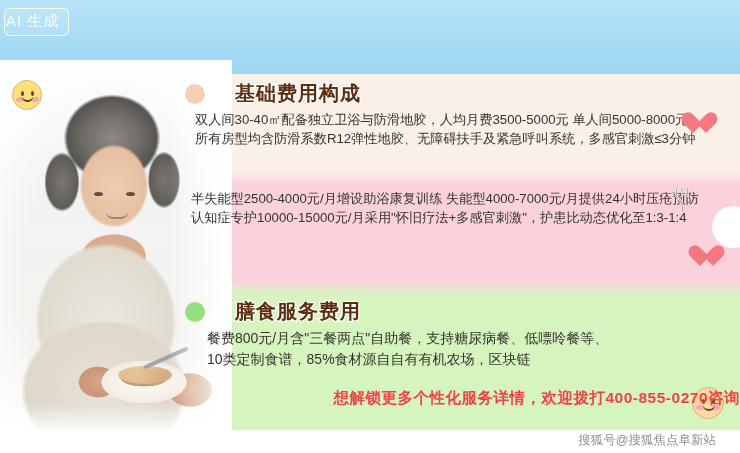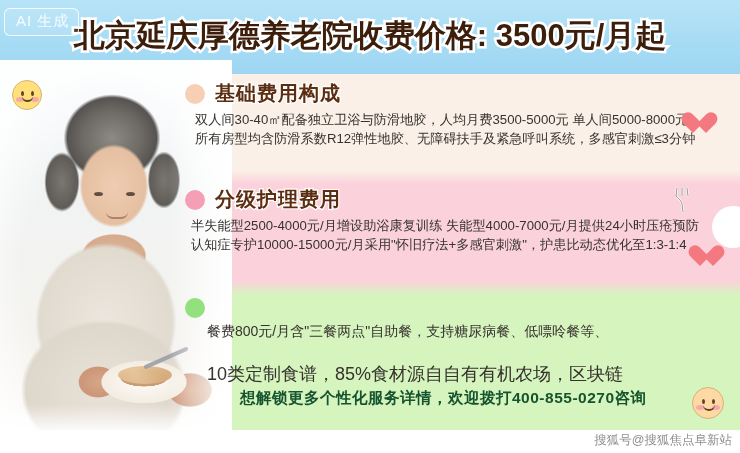--- a/index.html
+++ b/index.html
@@ -73,21 +73,21 @@
     background: linear-gradient(90deg, rgba(255,255,255,0) 0%, rgba(255,255,255,0.75) 70%, rgba(255,255,255,0.96) 100%);
   }
   .photo-fade-b {
     position:absolute; left:0; bottom:0; width:244px; height:26px;
     background: linear-gradient(180deg, rgba(255,255,255,0) 0%, rgba(255,255,255,0.9) 100%);
   }
 
   
   .ai-badge {
     position: absolute; left: 4px; top: 8px;
-    padding: 3px 9px 4px 11px;
+    padding: 3px 9px 4px 1px;
     border: 1px solid rgba(255,255,255,.85);
     border-radius: 6px;
     color: rgba(255,255,255,.9);
     font-size: 15px; letter-spacing: 1px;
     background: rgba(255,255,255,.10);
     z-index: 6;
   }
 
   
   .title {
@@ -111,34 +111,35 @@
   .sec-head { display: flex; align-items: center; gap: 10px; }
   .dot { width: 20px; height: 20px; border-radius: 50%; flex: 0 0 20px; }
   .dot-cream { background: #f6cfb4; }
   .dot-pink  { background: #f59fb6; }
   .dot-green { background: #93e07e; }
   .sec-title {
     font-size: 20px; font-weight: bold; color: #5b2d11;
     -webkit-text-stroke: 2.4px #ffffff;
     paint-order: stroke fill;
     letter-spacing: 1px;
+    margin-left: 20px;
   }
 
   .sec-body { margin-top: 3px; padding-left: 6px; }
   .bline {
     font-size: 13.2px; line-height: 19px; color: #36322e;
     white-space: nowrap; letter-spacing: 0px;
   }
   .bline.ind { padding-left: 4px; }
 
   
   .cta {
     position: absolute; left: 240px; top: 388px; width: 500px;
-    text-align: left;
-    font-size: 15.5px; font-weight: bold; color: #14532d;
+    text-align: right;
+    font-size: 15.5px; font-weight: bold; color: #ef4444;
     white-space: nowrap; z-index: 5; letter-spacing: .5px;
   }
 
   
   .deco { position: absolute; z-index: 5; }
   .smiley {
     border-radius: 50%;
     border: 1.6px solid #d8b27a;
     position: relative;
   }
@@ -155,21 +156,21 @@
 
   
   .blob {
     position: absolute; right: -14px; top: 206px;
     width: 42px; height: 42px; border-radius: 50%;
     background: #ffffff; z-index: 3;
   }
 
   
   .footer-wm {
-    position: absolute; right: 8px; bottom: 4px;
+    position: absolute; right: 24px; bottom: 4px;
     font-size: 12.5px; color: #8e8e8e; letter-spacing: 0px;
     z-index: 6;
   }
 </style>
 </head>
 <body>
 
 <div id="poster">
 
   <div class="band band-sky"></div>
@@ -189,21 +190,20 @@
       <div class="photo-mouth"></div>
       <div class="photo-soup"></div>
       <div class="photo-spoon"></div>
     </div>
     <div class="photo-fade-r"></div>
     <div class="photo-fade-b"></div>
   </div>
 
   <div class="ai-badge">AI 生成</div>
 
-  <div class="title">北京延庆厚德养老院收费价格: 3500元/月起</div>
 
   <div class="deco smiley" style="left:12px; top:80px; width:30px; height:30px; background:#ffe07a;">
     <span class="eye" style="left:8px;  top:10px;"></span>
     <span class="eye" style="left:18px; top:10px;"></span>
     <span class="cheek" style="left:3px;  top:16px;"></span>
     <span class="cheek" style="left:18px; top:16px;"></span>
     <span class="smile" style="left:9px; top:14px; width:11px; height:7px;"></span>
   </div>
 
   <div class="section sec1">
@@ -216,24 +216,20 @@
       <div class="bline ind">所有房型均含防滑系数R12弹性地胶、无障碍扶手及紧急呼叫系统，多感官刺激≤3分钟</div>
     </div>
   </div>
 
   <div class="deco heart" style="left:693px; top:83px; width:26px; height:24px;">
     <span style="position:absolute;left:0;top:0;width:13px;height:20px;background:#f4787f;border-radius:13px 13px 0 0;transform:rotate(-45deg);transform-origin:0 100%;"></span>
     <span style="position:absolute;left:0;top:0;width:13px;height:20px;background:#f4787f;border-radius:13px 13px 0 0;transform:rotate(45deg);transform-origin:100% 100%;"></span>
   </div>
 
   <div class="section sec2">
-    <div class="sec-head">
-      <span class="dot dot-pink"></span>
-      <span class="sec-title">分级护理费用</span>
-    </div>
     <div class="sec-body">
       <div class="bline">半失能型2500-4000元/月增设助浴康复训练 失能型4000-7000元/月提供24小时压疮预防</div>
       <div class="bline">认知症专护10000-15000元/月采用"怀旧疗法+多感官刺激"，护患比动态优化至1:3-1:4</div>
     </div>
   </div>
 
   <div class="deco" style="left:672px; top:186px; width:22px; height:28px;">
     <svg width="22" height="28" viewBox="0 0 22 28">
       <g stroke="#ffffff" stroke-width="2.2" fill="none" stroke-linecap="round">
         <path d="M5 2 L4 10"></path>
@@ -250,24 +246,25 @@
     </svg>
   </div>
   <div class="deco heart" style="left:700px; top:192px; width:26px; height:24px;">
     <span style="position:absolute;left:0;top:0;width:13px;height:20px;background:#f4787f;border-radius:13px 13px 0 0;transform:rotate(-45deg);transform-origin:0 100%;"></span>
     <span style="position:absolute;left:0;top:0;width:13px;height:20px;background:#f4787f;border-radius:13px 13px 0 0;transform:rotate(45deg);transform-origin:100% 100%;"></span>
   </div>
 
   <div class="section sec3">
     <div class="sec-head">
       <span class="dot dot-green"></span>
+      <span class="sec-title">膳食服务费用</span>
     </div>
     <div class="sec-body" style="padding-left:22px;">
       <div class="bline" style="font-size:14px; line-height:21px;">餐费800元/月含"三餐两点"自助餐，支持糖尿病餐、低嘌呤餐等、</div>
-      <div class="bline" style="font-size:18px; line-height:21px;margin-top:22px;">10类定制食谱，85%食材源自自有有机农场，区块链</div>
+      <div class="bline" style="font-size:14px; line-height:21px;">10类定制食谱，85%食材源自自有有机农场，区块链</div>
     </div>
   </div>
 
   <div class="deco smiley" style="left:692px; top:309px; width:32px; height:32px; background:#ffd9a3;">
     <span class="eye" style="left:9px;  top:11px;"></span>
     <span class="eye" style="left:19px; top:11px;"></span>
     <span class="cheek" style="left:3px;  top:17px;"></span>
     <span class="cheek" style="left:19px; top:17px;"></span>
     <span class="smile" style="left:10px; top:15px; width:12px; height:8px;"></span>
   </div>

